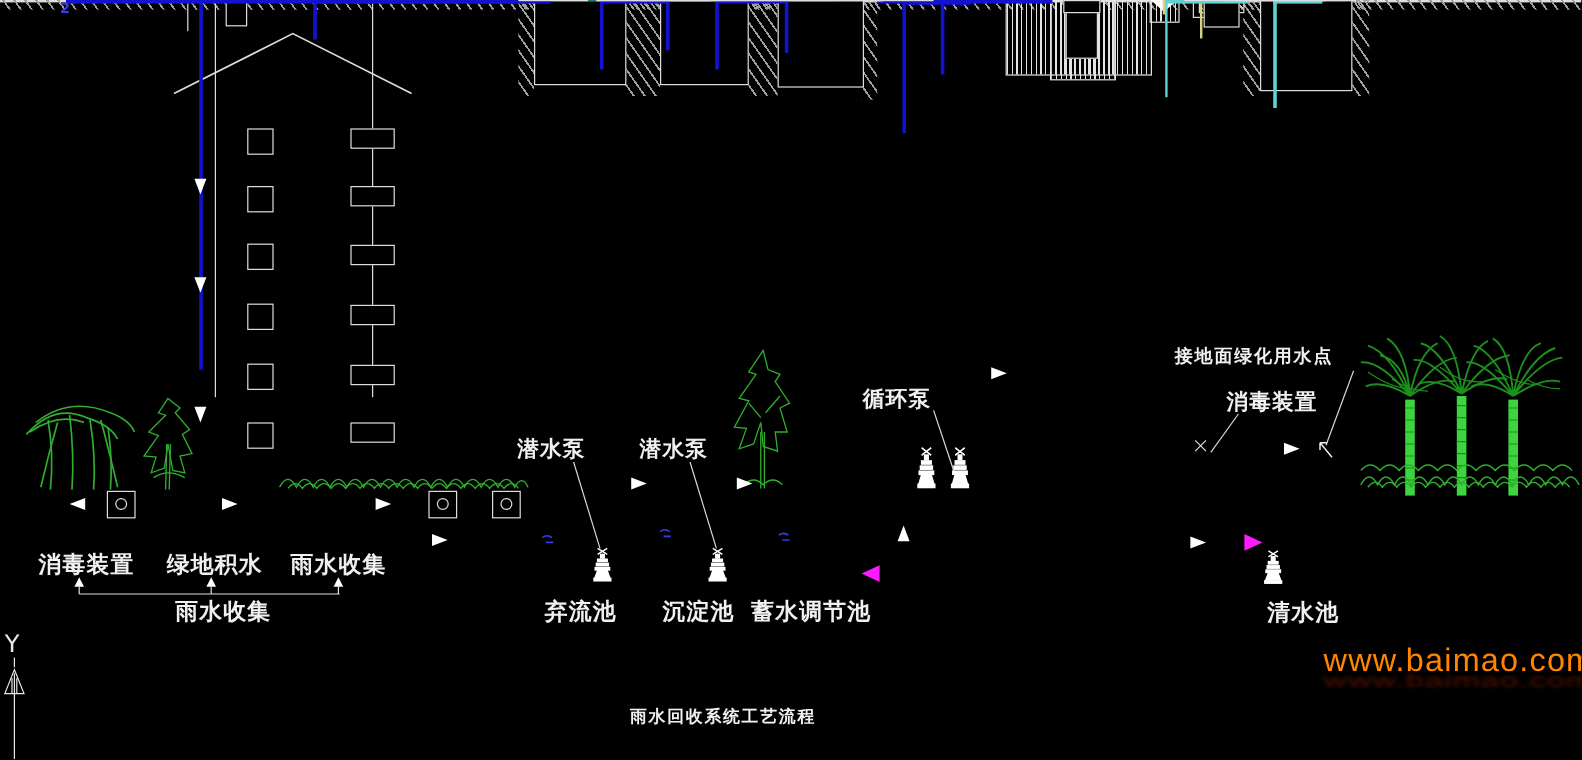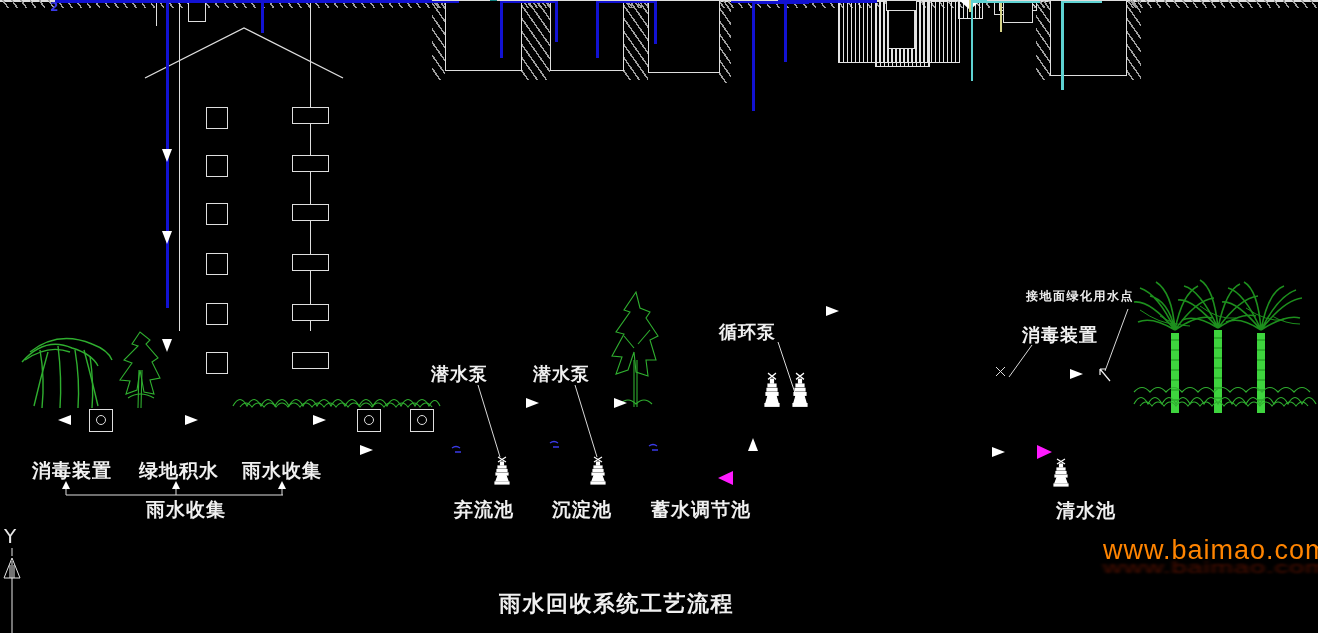--- a/index.html
+++ b/index.html
@@ -327,32 +327,32 @@
   <div class="lbl" style="left:139px;top:458px">绿地积水</div>
   <div class="lbl" style="left:242px;top:458px">雨水收集</div>
   <div class="lbl" style="left:146px;top:497px">雨水收集</div>
 
   <div class="lbl" style="left:431px;top:362px;font-size:18px">潜水泵</div>
   <div class="ul" style="left:432px;top:383;width:58px"></div>
   <div class="lbl" style="left:533px;top:362px;font-size:18px">潜水泵</div>
   <div class="ul" style="left:534px;top:383;width:58px"></div>
   <div class="lbl" style="left:719px;top:320px;font-size:18px">循环泵</div>
   <div class="ul" style="left:719px;top:341;width:59px"></div>
-  <div class="lbl" style="left:1026px;top:288px;font-size:12px;letter-spacing:1.5px">接地面绿化用水点</div>
+  <div class="lbl" style="left:979px;top:288px;font-size:15px;letter-spacing:1.5px">接地面绿化用水点</div>
   <div class="ul" style="left:987px;top:308;width:143px"></div>
   <div class="lbl" style="left:1022px;top:323px;font-size:18px">消毒装置</div>
   <div class="ul" style="left:1022px;top:344;width:82px"></div>
 
   <div class="lbl" style="left:454px;top:497px">弃流池</div>
   <div class="lbl" style="left:552px;top:497px">沉淀池</div>
-  <div class="lbl" style="left:651px;top:497px">蓄水调节池</div>
+  <div class="lbl" style="left:626px;top:497px">蓄水调节池</div>
   <div class="lbl" style="left:1056px;top:498px">清水池</div>
 
   <div class="lbl" style="left:4px;top:524px;font-size:20px;font-weight:normal;color:#e8e8e8">Y</div>
 
-  <div class="lbl" style="left:499px;top:589px;font-size:22px;letter-spacing:1.5px">雨水回收系统工艺流程</div>
+  <div class="lbl" style="left:525px;top:589px;font-size:14px;letter-spacing:1.5px">雨水回收系统工艺流程</div>
   <div class="ul" style="left:497px;top:617;width:239px"></div>
   <div class="ul" style="left:497px;top:621;width:239px"></div>
 
   <div class="wm2" style="left:1103px;top:552px">www.baimao.com</div>
   <div class="wm" style="left:1103px;top:535px">www.baimao.com</div>
 
 </div>
 
 </body></html>

